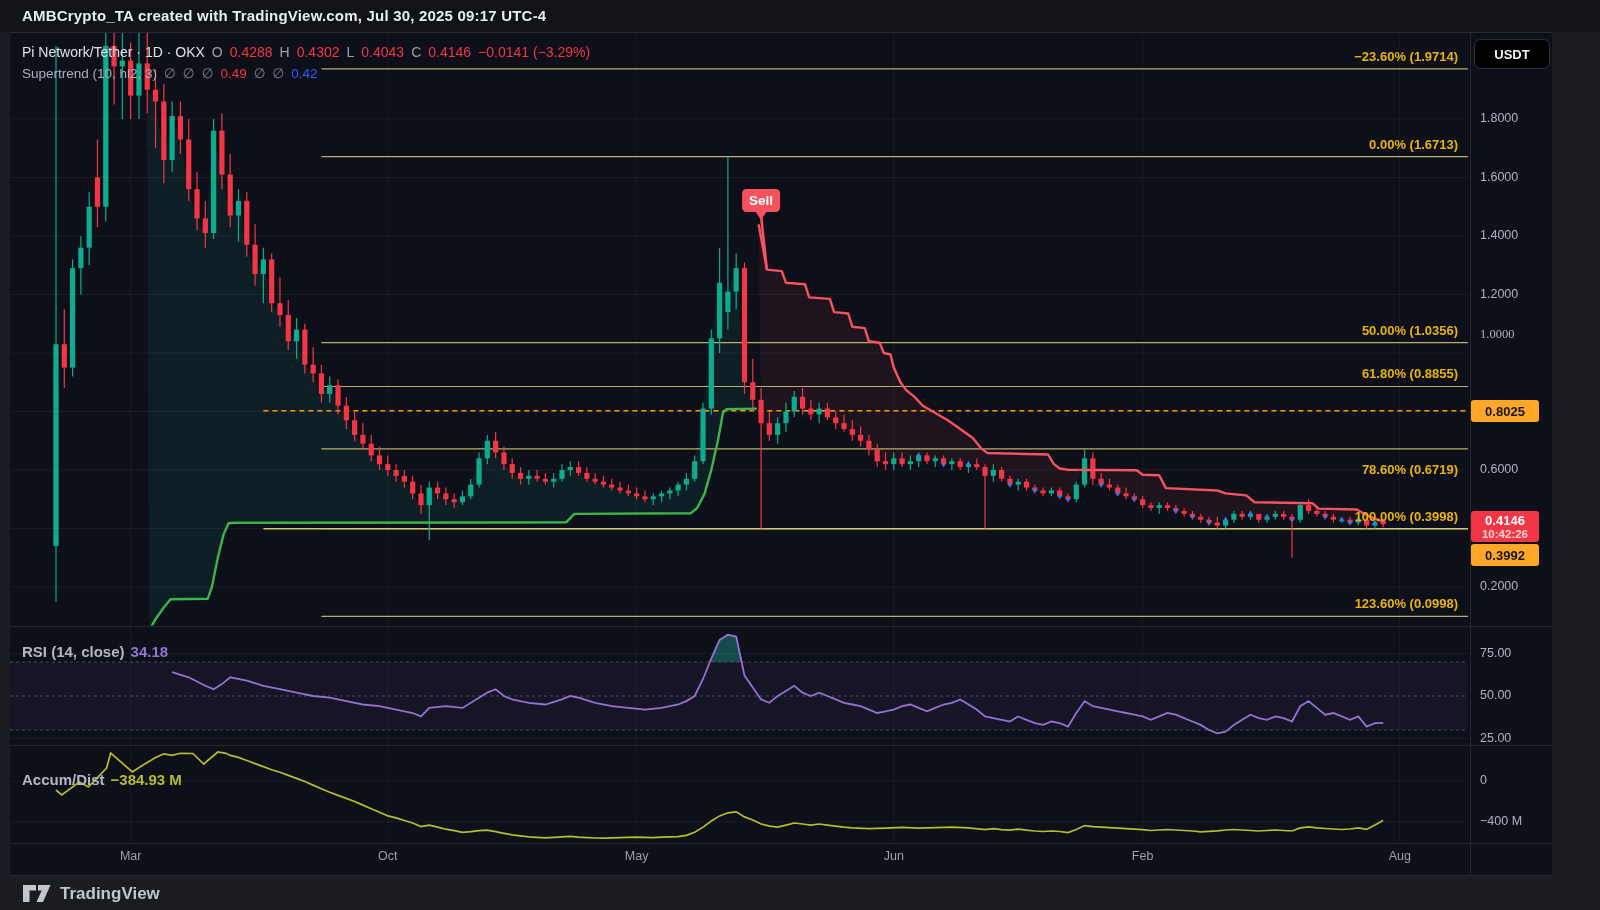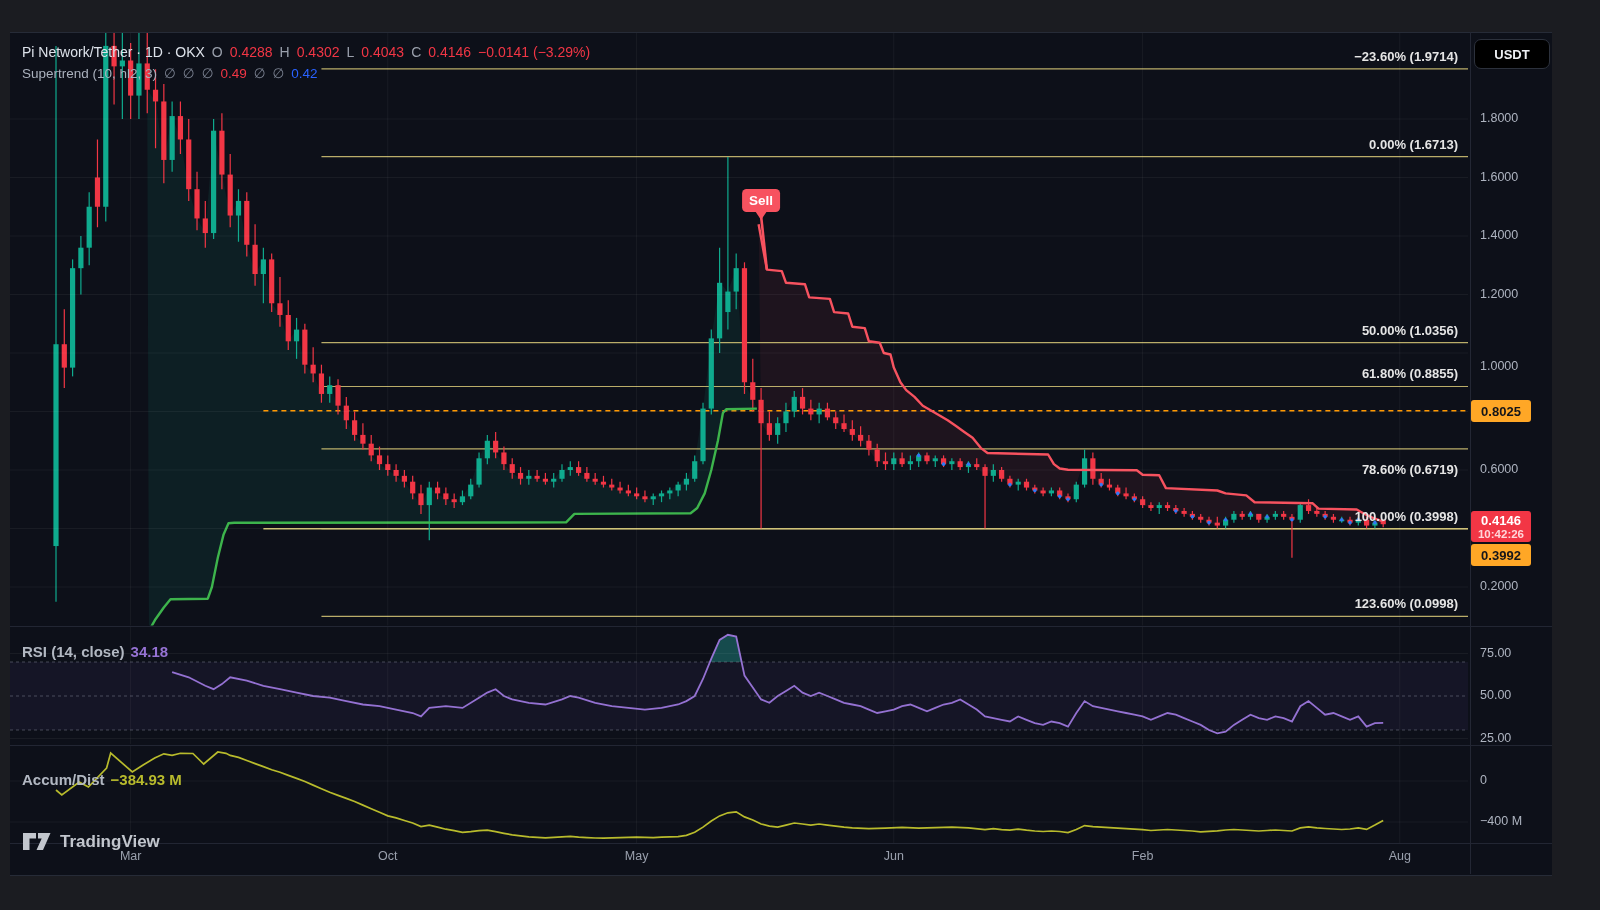--- a/index.html
+++ b/index.html
@@ -17,38 +17,41 @@
   #legend-ohlc{top:44px;font-size:14px;}
   #legend-st{top:65px;font-size:13.5px;}
   .pane-label{position:absolute;left:22px;font-size:15px;color:#b2b8c2;z-index:5;white-space:nowrap;font-weight:bold;}
   .rsi-label{top:643px;}
   .ad-label{top:771px;text-align:center;}
   .purple{color:#9673d4;margin-left:6px;}
   .olive{color:#b8bb2c;margin-left:6px;}
   .usdt-btn{position:absolute;left:1474px;top:39px;width:74px;height:28px;background:#000;
             border:1px solid #2c313c;border-radius:7px;color:#edeff3;font-size:13px;font-weight:bold;
             display:flex;align-items:center;justify-content:center;z-index:6;}
-  .badge{position:absolute;left:1471px;width:60px;border-radius:3px;display:flex;flex-direction:column;
+  .badge{position:absolute;left:1471px;width:68px;border-radius:3px;display:flex;flex-direction:column;
          align-items:center;justify-content:center;z-index:6;font-weight:bold;}
   .badge-alert1{top:400px;height:22px;background:#ffa726;color:#14151a;font-size:13px;}
   .badge-price{top:511px;height:31px;background:#f23645;color:#fff;}
   .badge-price .bp{font-size:13px;line-height:14px;}
   .badge-price .cd{font-size:11.5px;line-height:12px;font-weight:bold;color:#ffd7da;}
   .badge-alert2{top:544px;height:22px;background:#ffa726;color:#14151a;font-size:13px;}
   .ptick{position:absolute;left:1480px;font-size:12.5px;color:#aeb4c0;z-index:2;}
-  .fiblab{position:absolute;font-size:13px;font-weight:bold;color:#e5e5e5;text-align:right;right:142px;z-index:4;white-space:nowrap;}
+  .fiblab{position:absolute;font-size:13px;font-weight:bold;color:#eab308;text-align:right;right:142px;z-index:4;white-space:nowrap;}
   .mlab{position:absolute;top:849px;width:44px;text-align:center;font-size:12.5px;color:#9aa0ad;z-index:2;}
-  .footer-logo{position:absolute;left:22px;top:832px;display:flex;align-items:center;z-index:5;}
+  .footer-logo{position:absolute;left:22px;top:884px;display:flex;align-items:center;z-index:5;}
   .footer-logo .txt{font-size:17px;font-weight:bold;color:#c2c6cd;margin-left:8px;}
 </style>
 </head>
 <body>
 
 <div class="stage">
 
+  <div class="topbar">
+    <div class="main-title">AMBCrypto_TA created with TradingView.com, Jul 30, 2025 09:17 UTC-4</div>
+  </div>
 
   <div class="chart-bg"></div>
   <div class="axis-col"></div>
 
   <svg id="plot" width="1600" height="910">
       <defs>
         <clipPath id="clipMain">
           <rect x="10" y="33" width="1458" height="592.5"></rect>
         </clipPath>
         <clipPath id="clipRsi">
@@ -471,21 +474,21 @@
       </g>
       <line x1="10" y1="626.5" x2="1552" y2="626.5" stroke="#222633" stroke-width="1"></line>
       <line x1="10" y1="745.5" x2="1552" y2="745.5" stroke="#222633" stroke-width="1"></line>
       <line x1="10" y1="843.5" x2="1552" y2="843.5" stroke="#222633" stroke-width="1"></line>
     </svg>
   <div id="overlay">
       <div class="ptick" style="top: 111px;">1.8000</div>
       <div class="ptick" style="top: 169.5px;">1.6000</div>
       <div class="ptick" style="top: 228px;">1.4000</div>
       <div class="ptick" style="top: 286.5px;">1.2000</div>
-      <div class="ptick" style="top: 359px;">1.0000</div>
+      <div class="ptick" style="top: 327px; font-family: Liberation Serif, serif;">1.0000</div>
       <div class="ptick" style="top: 403.5px;">0.8000</div>
       <div class="ptick" style="top: 462px;">0.6000</div>
       <div class="ptick" style="top: 520.5px;">0.4000</div>
       <div class="ptick" style="top: 579px;">0.2000</div>
       <div class="ptick" style="top: 645.5px;">75.00</div>
       <div class="ptick" style="top: 688px;">50.00</div>
       <div class="ptick" style="top: 730.5px;">25.00</div>
       <div class="ptick" style="top: 773px;">0</div>
       <div class="ptick" style="top: 814px;">−400 M</div>
       <div class="fiblab" style="top: 48.8655px;">−23.60% (1.9714)</div>

